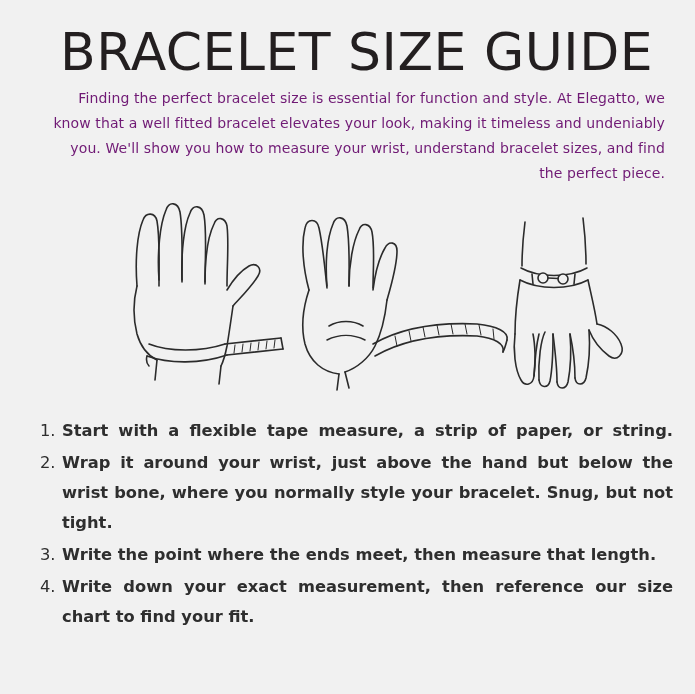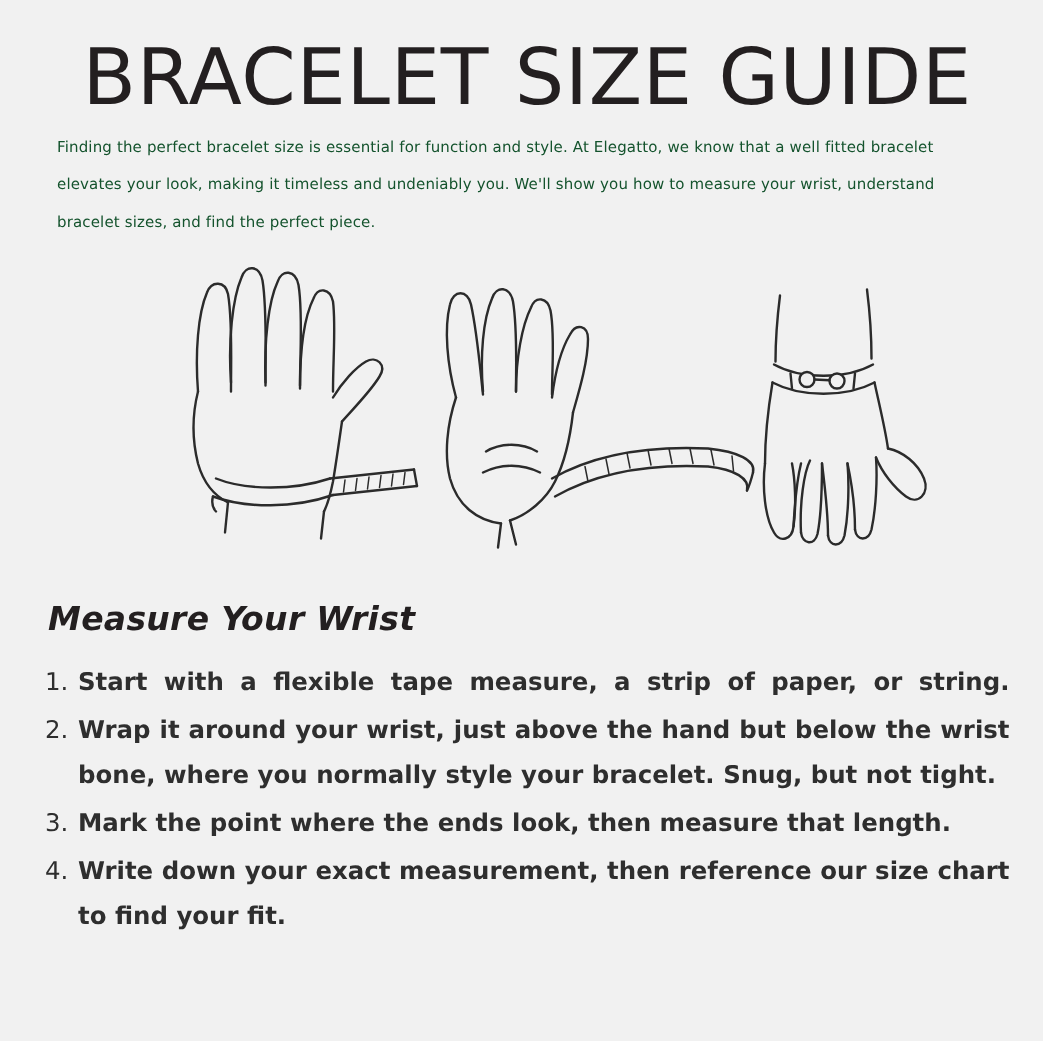--- a/index.html
+++ b/index.html
@@ -12,38 +12,38 @@
     background: #f1f1f1;
     font-family: "DejaVu Sans", sans-serif;
     color: #231f20;
     overflow: hidden;
   }
   .page {
     position: relative;
     width: 695px;
     height: 694px;
     box-sizing: border-box;
-    padding: 18px 22px 0 30px;
+    padding: 18px 22px 0 40px;
   }
   .title {
     font-family: "DejaVu Sans", sans-serif;
     font-size: 52px;
     line-height: 56px;
     font-weight: 400;
     letter-spacing: 0.5px;
     text-align: center;
     margin: 6px 0 6px 0;
     color: #231f20;
     white-space: nowrap;
   }
   .intro {
-    font-size: 10px;
+    font-size: 14px;
     line-height: 25px;
-    text-align: left;
-    color: #14532d;
+    text-align: right;
+    color: #701a75;
     margin: 4px 8px 0 8px;
     letter-spacing: 0.1px;
   }
   .illustration {
     width: 100%;
     height: 222px;
     margin-top: 8px;
     position: relative;
   }
   .illustration svg {
@@ -179,34 +179,33 @@
         <path d="M476 140 C478 156, 480 176, 480 188"></path>
         <path d="M480 188 C481 196, 489 196, 491 188 C494 172, 494 152, 493 140"></path>
         <path d="M493 140 C496 154, 498 172, 498 184"></path>
         <path d="M498 184 C499 192, 507 192, 509 184 C512 170, 513 150, 512 136"></path>
 
         <path d="M520 130 C530 132, 540 140, 544 150 C548 160, 540 168, 532 162 C524 156, 516 146, 512 136"></path>
       </g>
     </svg>
   </div>
 
-  <h2 class="section-heading">Measure Your Wrist</h2>
 
   <ol class="steps">
     <li>
       <span class="num">1.</span>
       <span class="txt justified" style="text-align:justify;text-align-last:justify;">Start with a flexible tape measure, a strip of paper, or string.</span>
     </li>
     <li>
       <span class="num">2.</span>
       <span class="txt">Wrap it around your wrist, just above the hand but below the wrist bone, where you normally style your bracelet. Snug, but not tight.</span>
     </li>
     <li>
       <span class="num">3.</span>
-      <span class="txt">Mark the point where the ends look, then measure that length.</span>
+      <span class="txt">Write the point where the ends meet, then measure that length.</span>
     </li>
     <li>
       <span class="num">4.</span>
       <span class="txt">Write down your exact measurement, then reference our size chart to find your fit.</span>
     </li>
   </ol>
 
 </div>
 
 </body></html>

